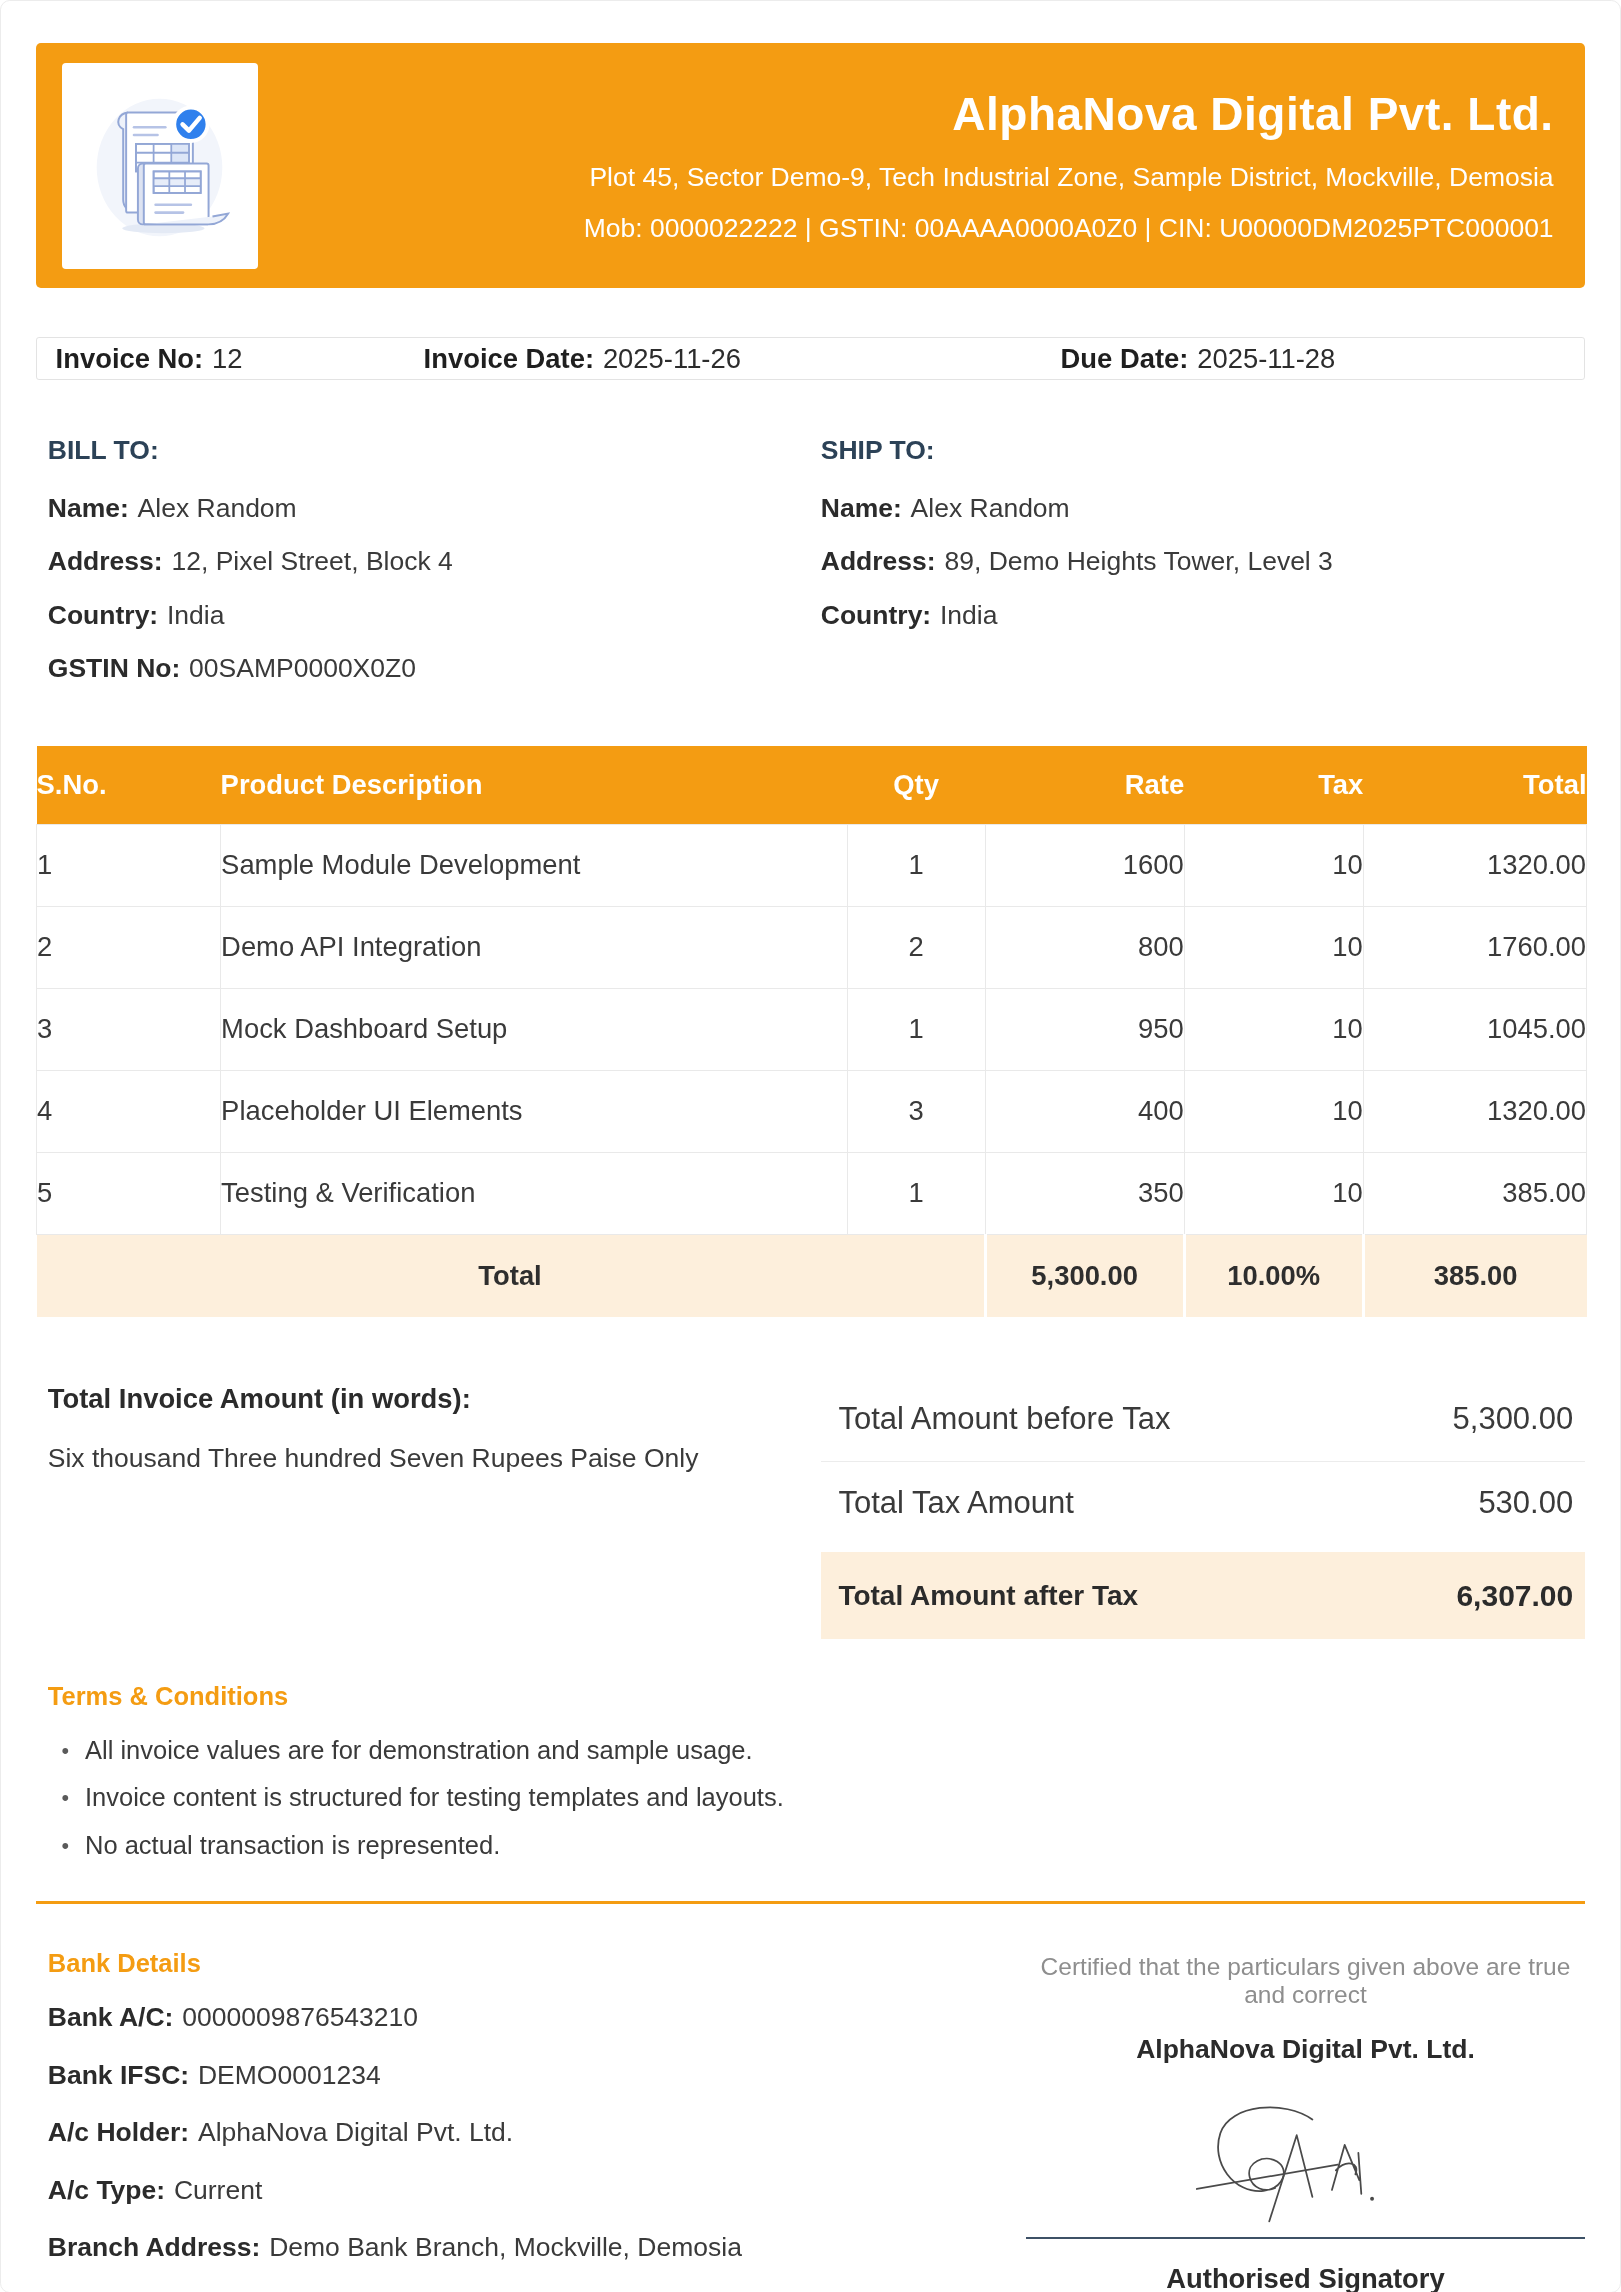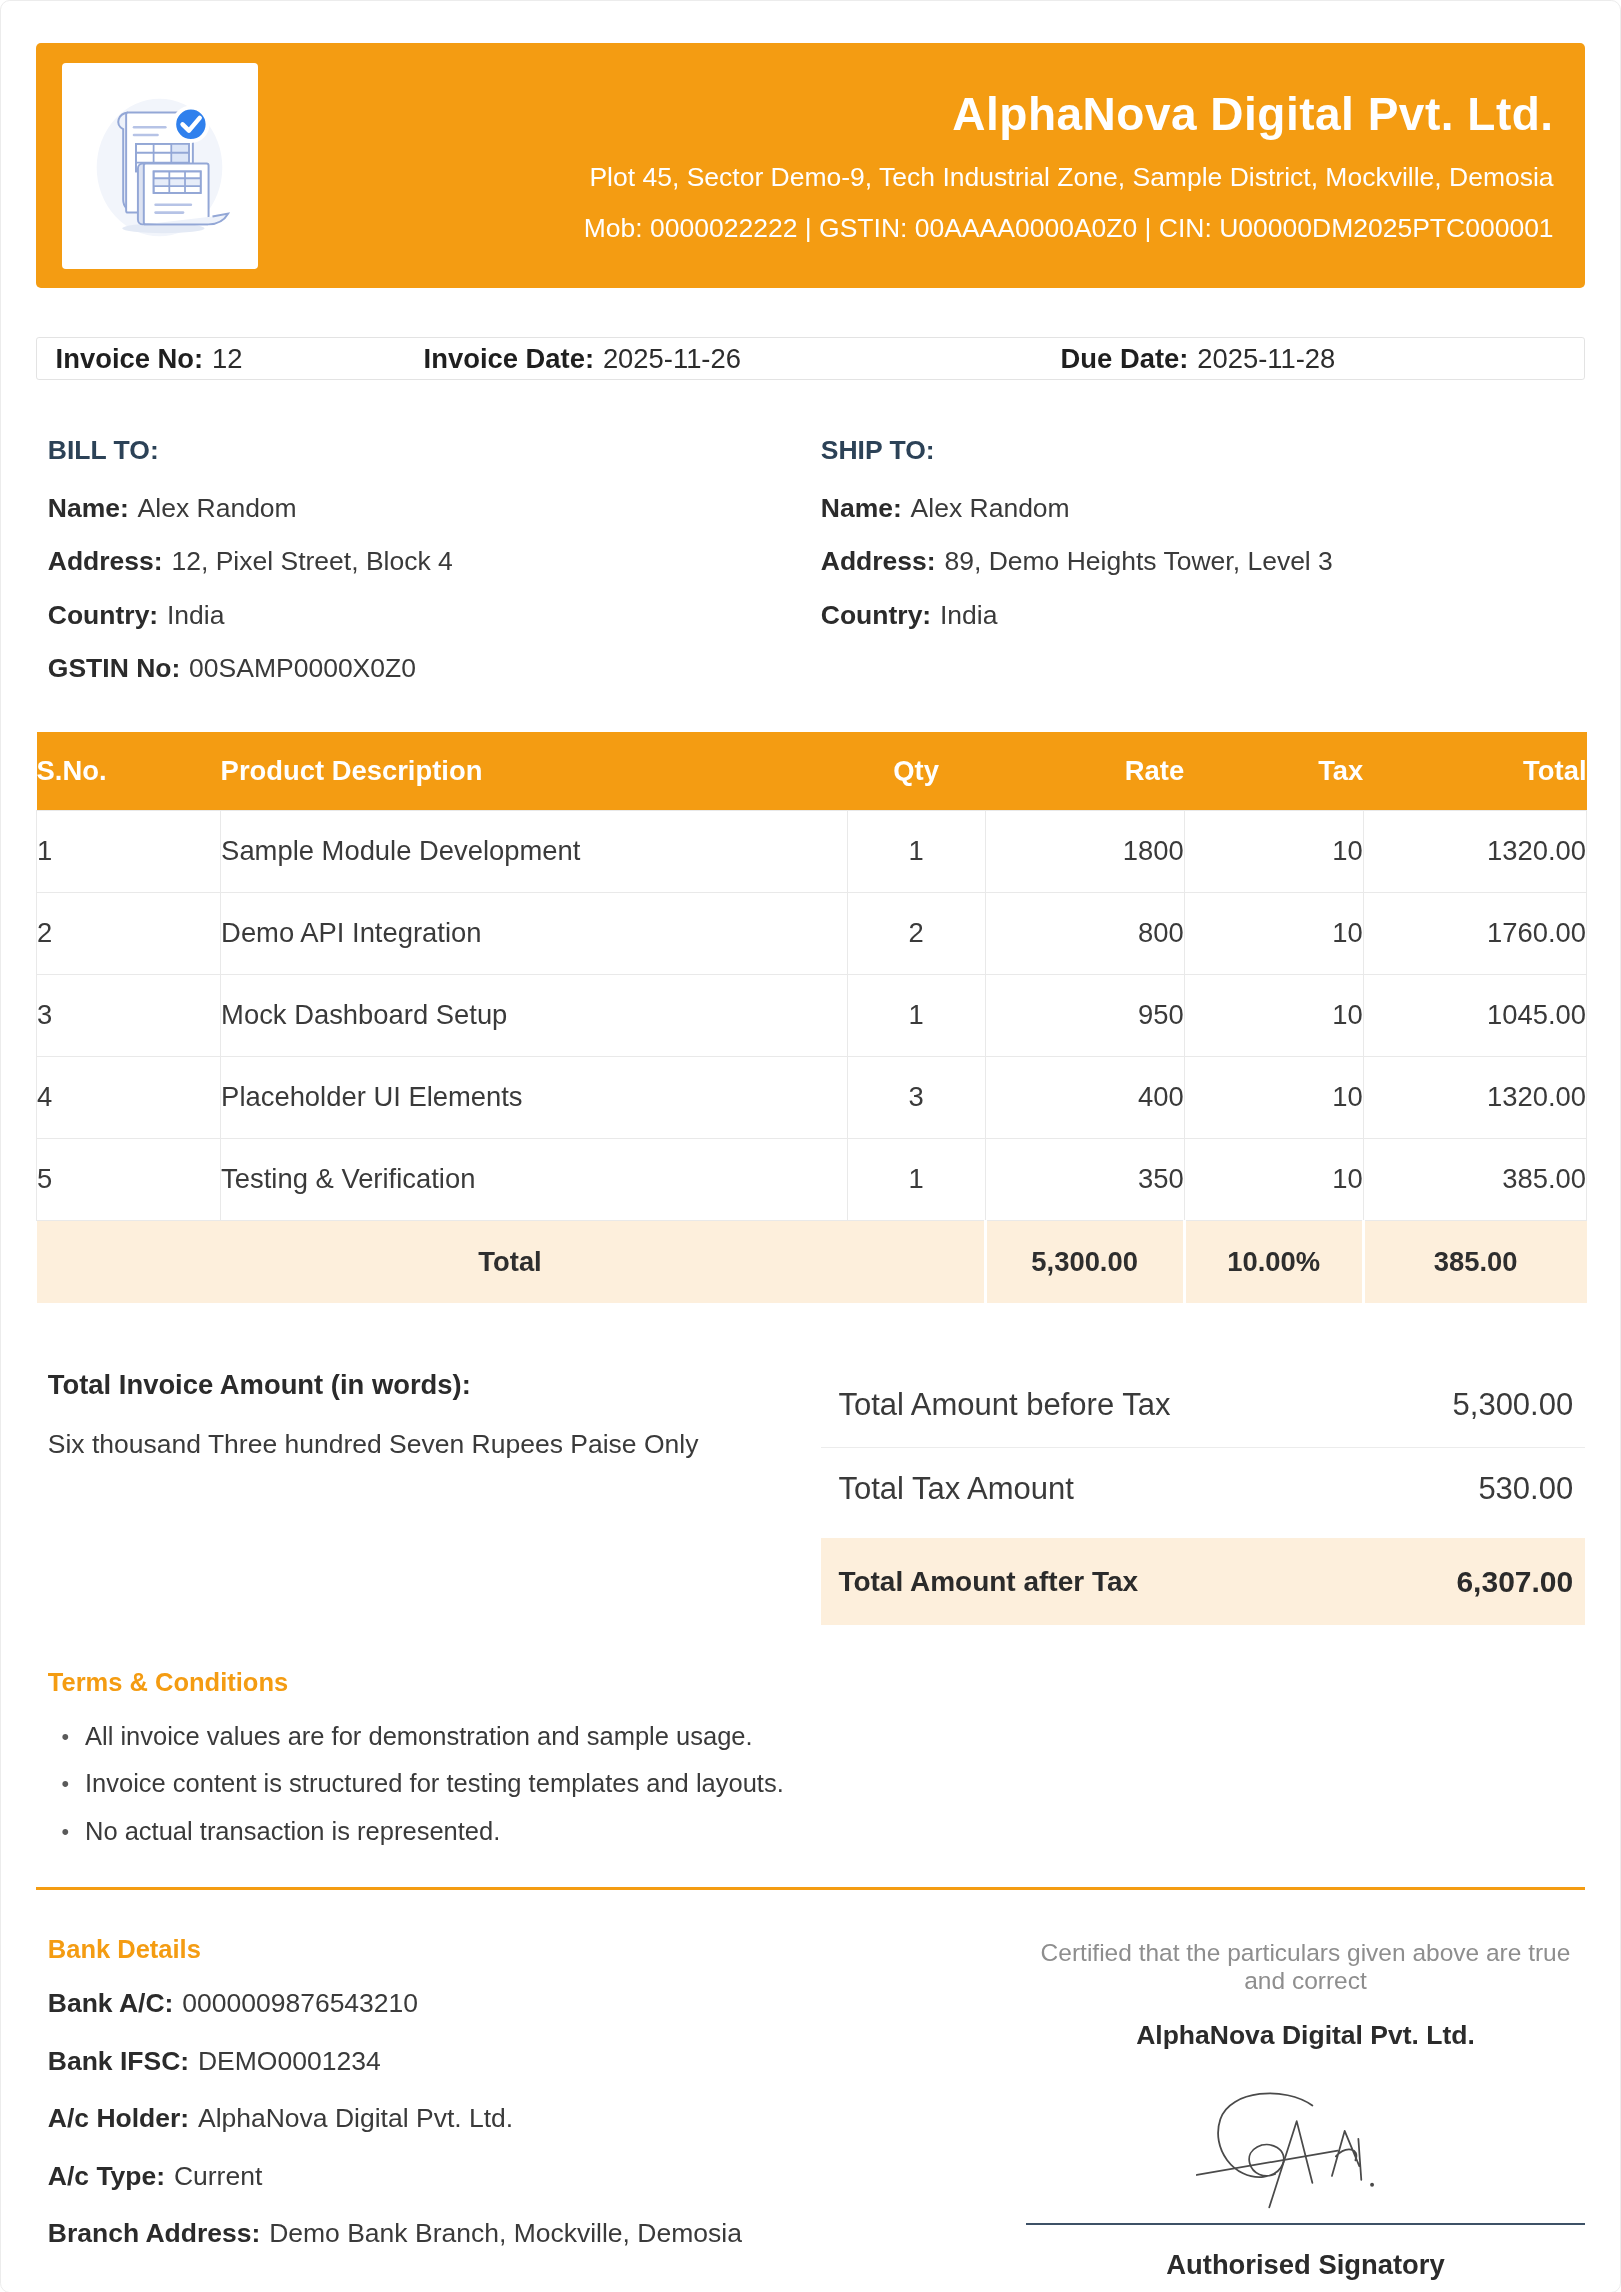--- a/index.html
+++ b/index.html
@@ -20,21 +20,21 @@
   .meta-field b{font-weight:bold;color:#1f1f1f;}
   .meta-field span{margin-left:8.8px;color:#2c2c2c;}
   .meta-f1{width:368px;} .meta-f2{width:622px;} .meta-f3{flex:1;margin-left:15px;}
   
   .parties{margin-top:55px;display:flex;padding-left:11.8px;}
   .party-bill{width:773px;} .party-ship{flex:1;}
   .party-heading{font-size:26.5px;font-weight:bold;color:#2C4257;margin:0 0 26.5px;}
   .kv{font-size:26.5px;margin:0 0 22.5px;}
   .kv b{color:#2b2b2b;} .kv span{margin-left:8.8px;color:#3a3a3a;}
   
-  table.items{margin-top:25px;border-collapse:collapse;width:1551px;table-layout:fixed;}
+  table.items{margin-top:39px;border-collapse:collapse;width:1551px;table-layout:fixed;}
   .items th{background:#F49C12;color:#fff;font-size:27.4px;font-weight:bold;height:78px;padding:0;}
   .items td{height:81px;font-size:27.4px;color:#3a3a3a;background:#fff;border:1px solid #e9e9e9;padding:0;}
   .al{text-align:left;} .ac{text-align:center;} .ar{text-align:right;}
   .pl-sno{padding-left:26.5px;} .pl-desc{padding-left:23.5px;}
   .pr{padding-right:17.6px;} .pr-tot{padding-right:19.6px;}
   .total-row td{background:#FDEFDC;font-weight:bold;text-align:center;height:82px;border:none;border-top:1px solid #e9e9e9;color:#2e2e2e;}
   .total-row td + td{border-left:3.9px solid #fff;}
   
   .after-table{margin-top:61px;display:flex;padding-left:11.8px;}
   .words{width:773px;}
@@ -166,21 +166,21 @@
         <th class="ar pr">Rate</th>
         <th class="ar pr">Tax</th>
         <th class="ar pr-tot">Total</th>
       </tr>
     </thead>
     <tbody>
       <tr>
         <td class="al pl-sno">1</td>
         <td class="al pl-desc">Sample Module Development</td>
         <td class="ac">1</td>
-        <td class="ar pr">1800</td>
+        <td class="ar pr">1600</td>
         <td class="ar pr">10</td>
         <td class="ar pr-tot">1320.00</td>
       </tr>
       <tr>
         <td class="al pl-sno">2</td>
         <td class="al pl-desc">Demo API Integration</td>
         <td class="ac">2</td>
         <td class="ar pr">800</td>
         <td class="ar pr">10</td>
         <td class="ar pr-tot">1760.00</td>

